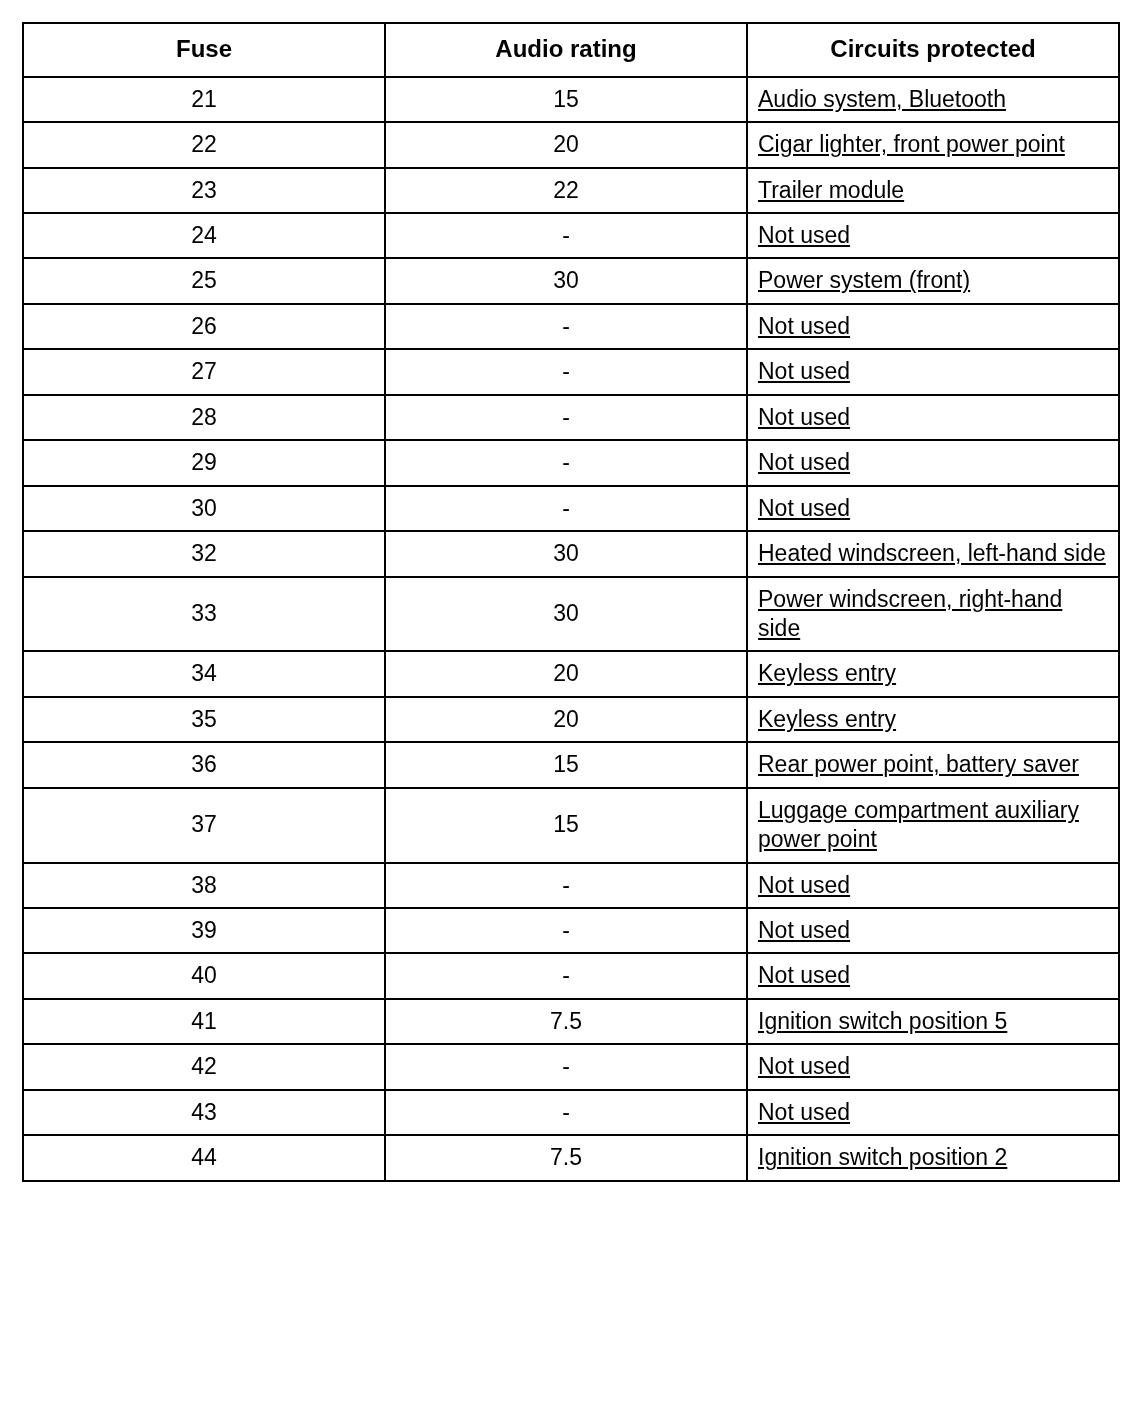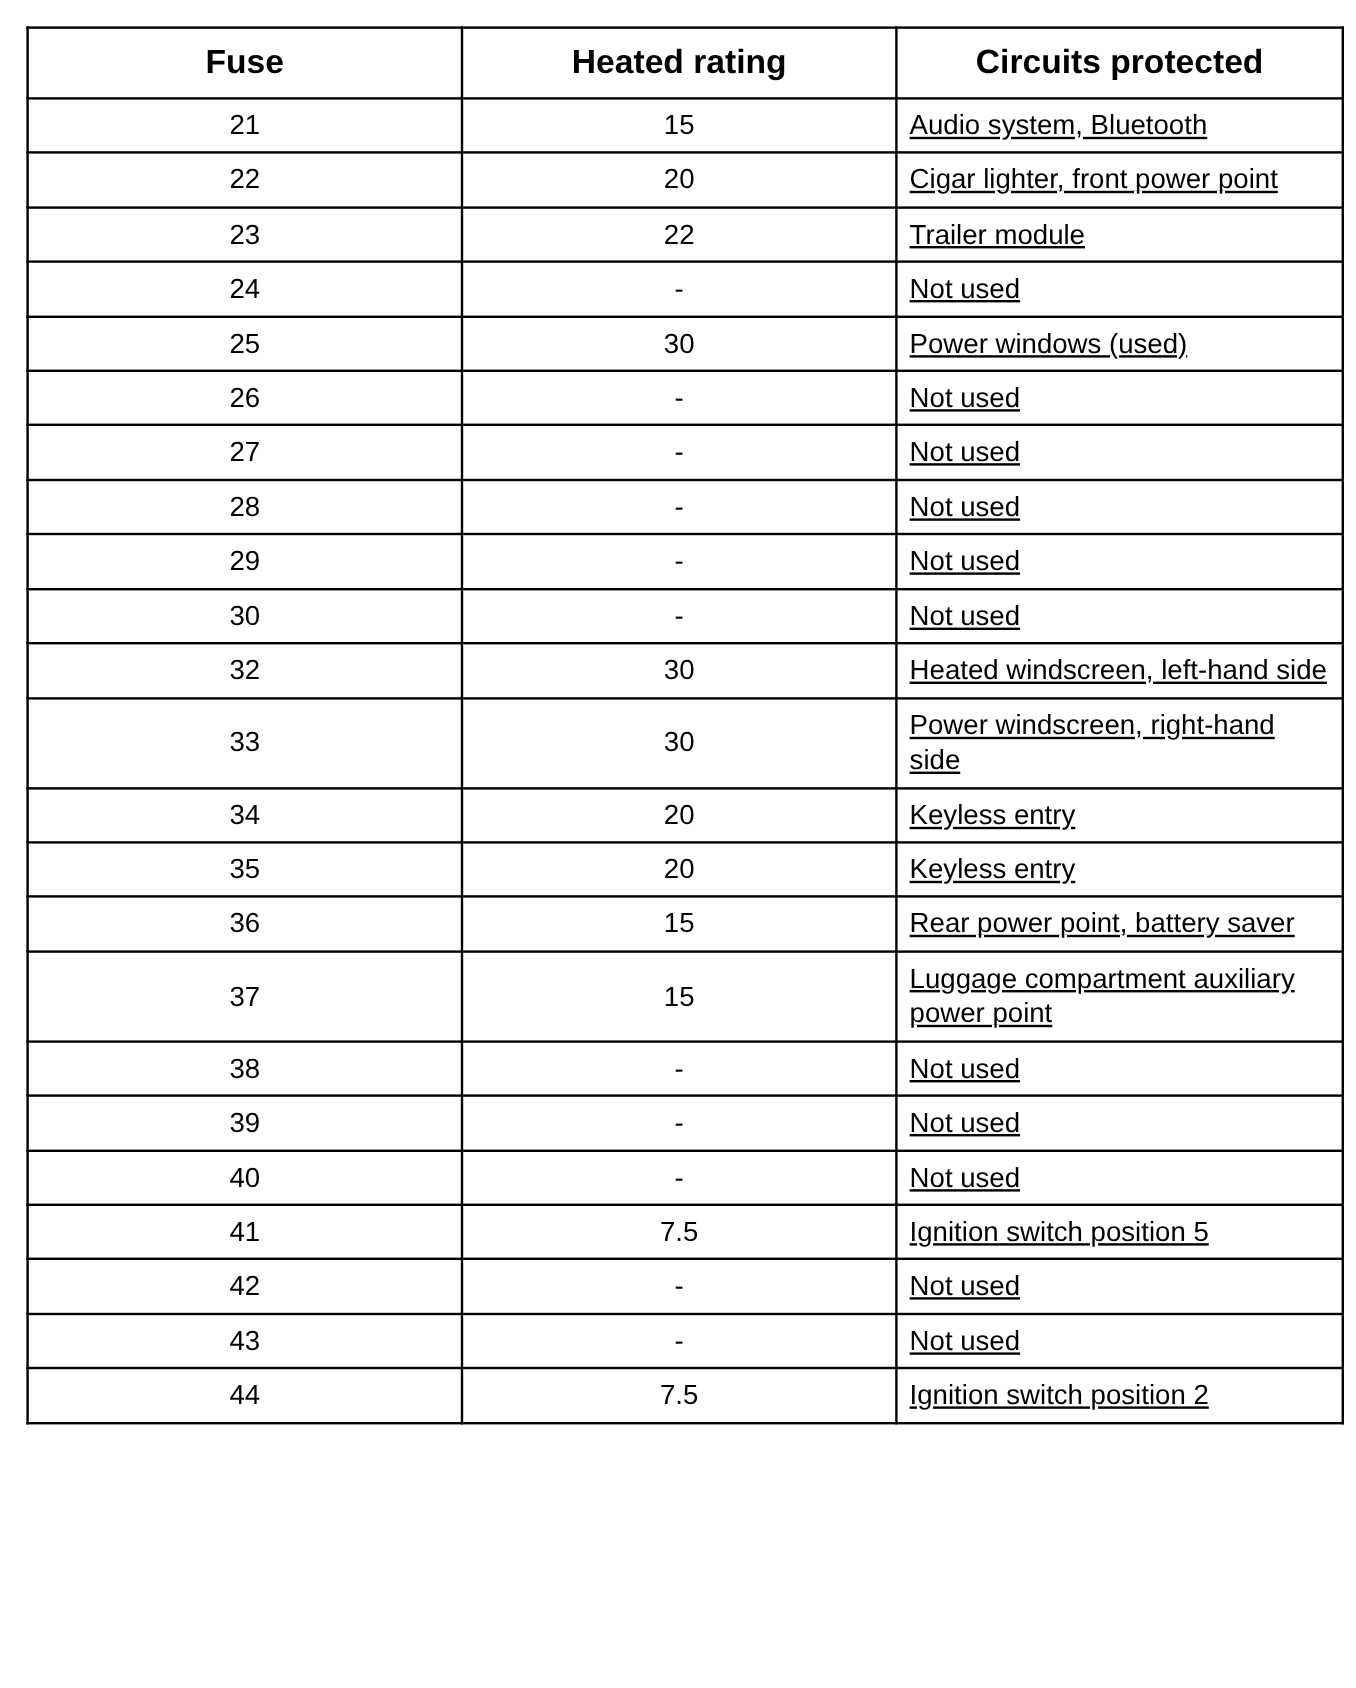--- a/index.html
+++ b/index.html
@@ -34,21 +34,21 @@
   table.fuse-table td {
     border: 2px solid #000000;
     font-size: 23px;
     line-height: 1.28;
     padding: 7px 10px;
     vertical-align: middle;
   }
   table.fuse-table thead th {
     font-weight: bold;
     text-align: center;
-    font-size: 28px;
+    font-size: 24px;
     padding-top: 10px;
     padding-bottom: 11px;
   }
   td.col-fuse, td.col-amp {
     text-align: center;
   }
   td.col-circ {
     text-align: left;
     padding-left: 14px;
     padding-right: 8px;
@@ -64,21 +64,21 @@
 <div class="page">
   <table class="fuse-table">
     <colgroup>
       <col class="c-fuse">
       <col class="c-amp">
       <col class="c-circ">
     </colgroup>
     <thead>
       <tr>
         <th>Fuse</th>
-        <th>Heated rating</th>
+        <th>Audio rating</th>
         <th>Circuits protected</th>
       </tr>
     </thead>
     <tbody>
       <tr>
         <td class="col-fuse">21</td>
         <td class="col-amp">15</td>
         <td class="col-circ">Audio system, Bluetooth</td>
       </tr>
       <tr>
@@ -92,21 +92,21 @@
         <td class="col-circ">Trailer module</td>
       </tr>
       <tr>
         <td class="col-fuse">24</td>
         <td class="col-amp">-</td>
         <td class="col-circ">Not used</td>
       </tr>
       <tr>
         <td class="col-fuse">25</td>
         <td class="col-amp">30</td>
-        <td class="col-circ">Power windows (used)</td>
+        <td class="col-circ">Power system (front)</td>
       </tr>
       <tr>
         <td class="col-fuse">26</td>
         <td class="col-amp">-</td>
         <td class="col-circ">Not used</td>
       </tr>
       <tr>
         <td class="col-fuse">27</td>
         <td class="col-amp">-</td>
         <td class="col-circ">Not used</td>

